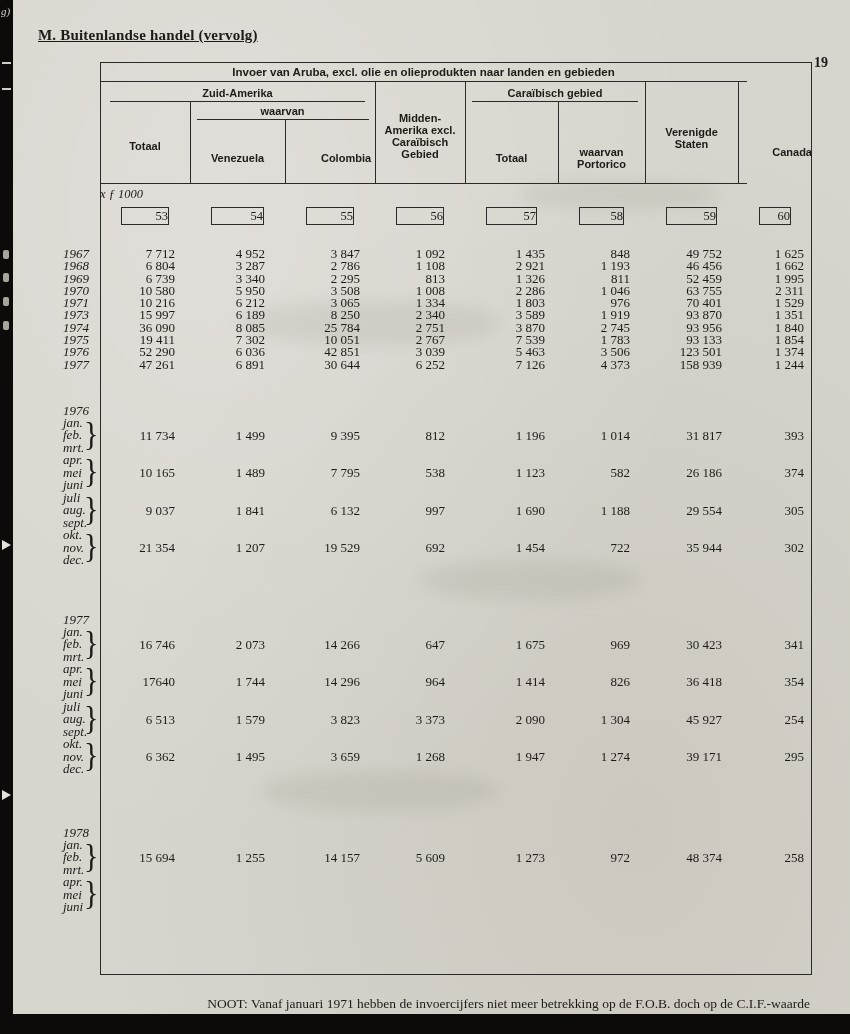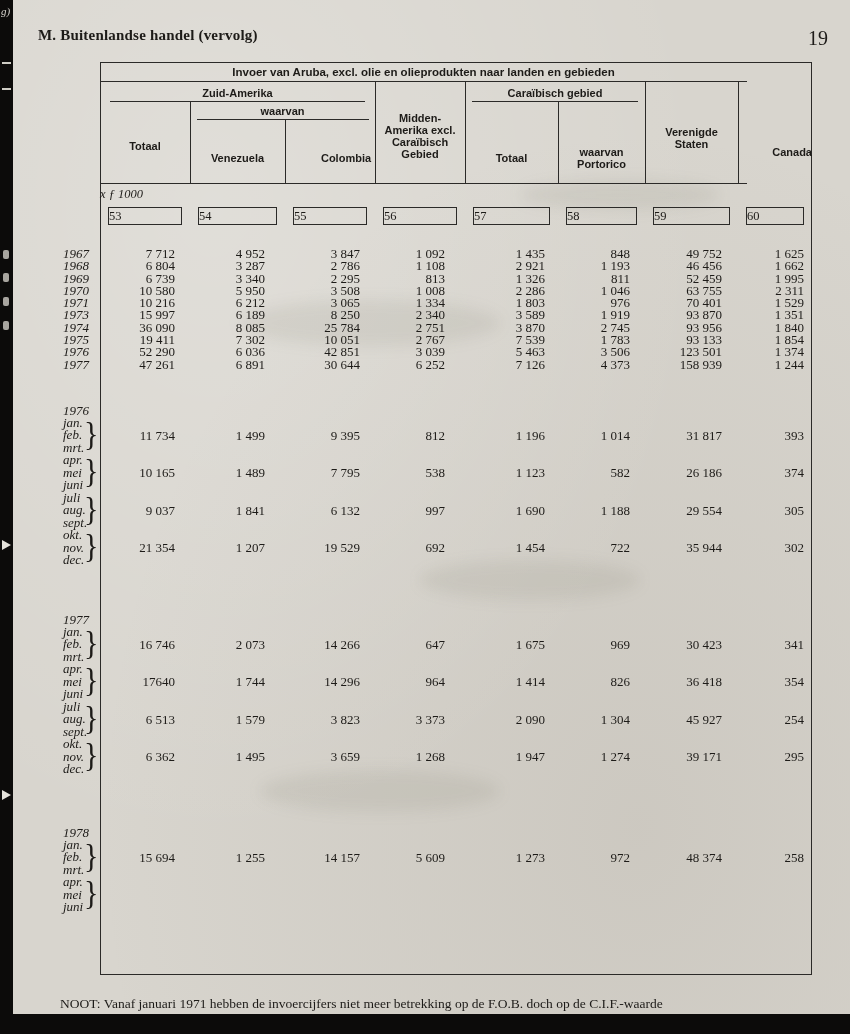--- a/index.html
+++ b/index.html
@@ -29,22 +29,22 @@
   .a1{ top:540px; } .a2{ top:790px; }
   .edge-bottom{ position:absolute; left:0; bottom:0; width:100%; height:20px; background:#0c0b0a; z-index:6; }
   .smudge{ position:absolute; border-radius:50%; filter:blur(7px); background:rgba(110,104,92,.10); }
   .s1{ left:240px; top:300px; width:260px; height:46px; }
   .s2{ left:420px; top:560px; width:220px; height:40px; }
   .s3{ left:260px; top:770px; width:240px; height:42px; }
   .s4{ left:520px; top:180px; width:200px; height:30px; }
 
   
   .page-header{ position:absolute; top:27px; left:38px; right:22px; display:flex; justify-content:space-between; }
-  .doc-title{ font-weight:bold; font-size:15px; letter-spacing:.2px; }
-  .page-number{ font-weight:normal; font-size:20px; }
+  .doc-title{ font-weight:bold; font-size:15px; letter-spacing:.2px;text-decoration:underline; }
+  .page-number{ font-weight:bold; font-size:14px;margin-top:28px; }
 
   
   .table-zone{ position:absolute; left:38px; top:62px; width:774px; height:913px; }
   .table-outline{ position:absolute; left:62px; top:0; width:712px; height:913px; border:1px solid var(--line); pointer-events:none; }
 
   .thead{ position:absolute; left:62px; top:0; width:647px; height:163px; font-family:"Liberation Sans", sans-serif; }
   .h-title{ position:absolute; left:0; right:0; top:0; height:20px; line-height:21px; text-align:center;
             font-weight:bold; font-size:11.5px; border-bottom:1px solid var(--line); }
   .h-group, .h-col{ position:absolute; text-align:center; font-weight:bold; font-size:11px; line-height:12px; }
   .h-zuid{ left:0; width:275px; top:25px; }
@@ -69,21 +69,21 @@
   .v3{ left:275px; top:20px; height:101px; }
   .v4{ left:365px; top:20px; height:101px; }
   .v5{ left:458px; top:39px; height:82px; }
   .v6{ left:545px; top:20px; height:101px; }
   .v7{ left:638px; top:20px; height:101px; }
   .h-sep{ position:absolute; left:0; right:0; top:121px; height:1px; background:var(--line); }
   .h-unit{ position:absolute; left:0; right:0; top:125px; height:18px; text-align:left;
            font-family:"Liberation Serif", serif; font-style:italic; font-size:12.5px; }
   .h-nums{ position:absolute; left:0; right:0; top:145px; height:18px; display:grid;
            grid-template-columns:90px 95px 90px 90px 93px 87px 93px 74px; }
-  .h-num{ border:1px solid var(--line); margin:0 8px; text-align:left; line-height:16px;
+  .h-num{ border:1px solid var(--line); margin:0 21px; text-align:right; line-height:16px;
           font-family:"Liberation Serif", serif; font-size:12.5px; }
 
   
   .tbody{ position:absolute; left:0; top:186px; width:774px; font-size:13px; }
   .row{ display:grid; grid-template-columns:62px 90px 95px 90px 90px 93px 87px 93px 74px; }
   .year-row{ height:12.3px; line-height:12.3px; }
   .row-label{ font-style:italic; padding-left:25px; text-align:left; }
   .cell{ text-align:right; white-space:pre; }
   .row > :nth-child(2){ padding-right:15px; }
   .row > :nth-child(3){ padding-right:20px; }
@@ -98,21 +98,21 @@
   .section-1977{ margin-top:46px; }
   .section-1978{ margin-top:50px; }
   .section-year{ height:13px; line-height:13px; font-style:italic; padding-left:25px; }
   .group-row{ height:37.5px; align-items:center; }
   .group-label{ position:relative; height:37.5px; padding-left:25px; font-style:italic; }
   .months div{ height:12.5px; line-height:12.5px; }
   .brace{ position:absolute; left:46px; top:-2px; height:37.5px; font-size:30px; line-height:38px;
           font-style:normal; transform:scaleY(1.12); transform-origin:center; color:var(--ink); }
 
   
-  .footer-note{ position:absolute; left:60px; right:40px; top:996px; text-align:left; font-size:13.5px; }
+  .footer-note{ position:absolute; left:60px; right:40px; top:996px; text-align:right; font-size:13.5px; }
 </style>
 </head>
 <body>
 
 <div class="page">
 
   <div class="edge-left">
     <div class="edge-corner">g)</div>
     <div class="edge-dash d1"></div>
     <div class="edge-dash d2"></div>

